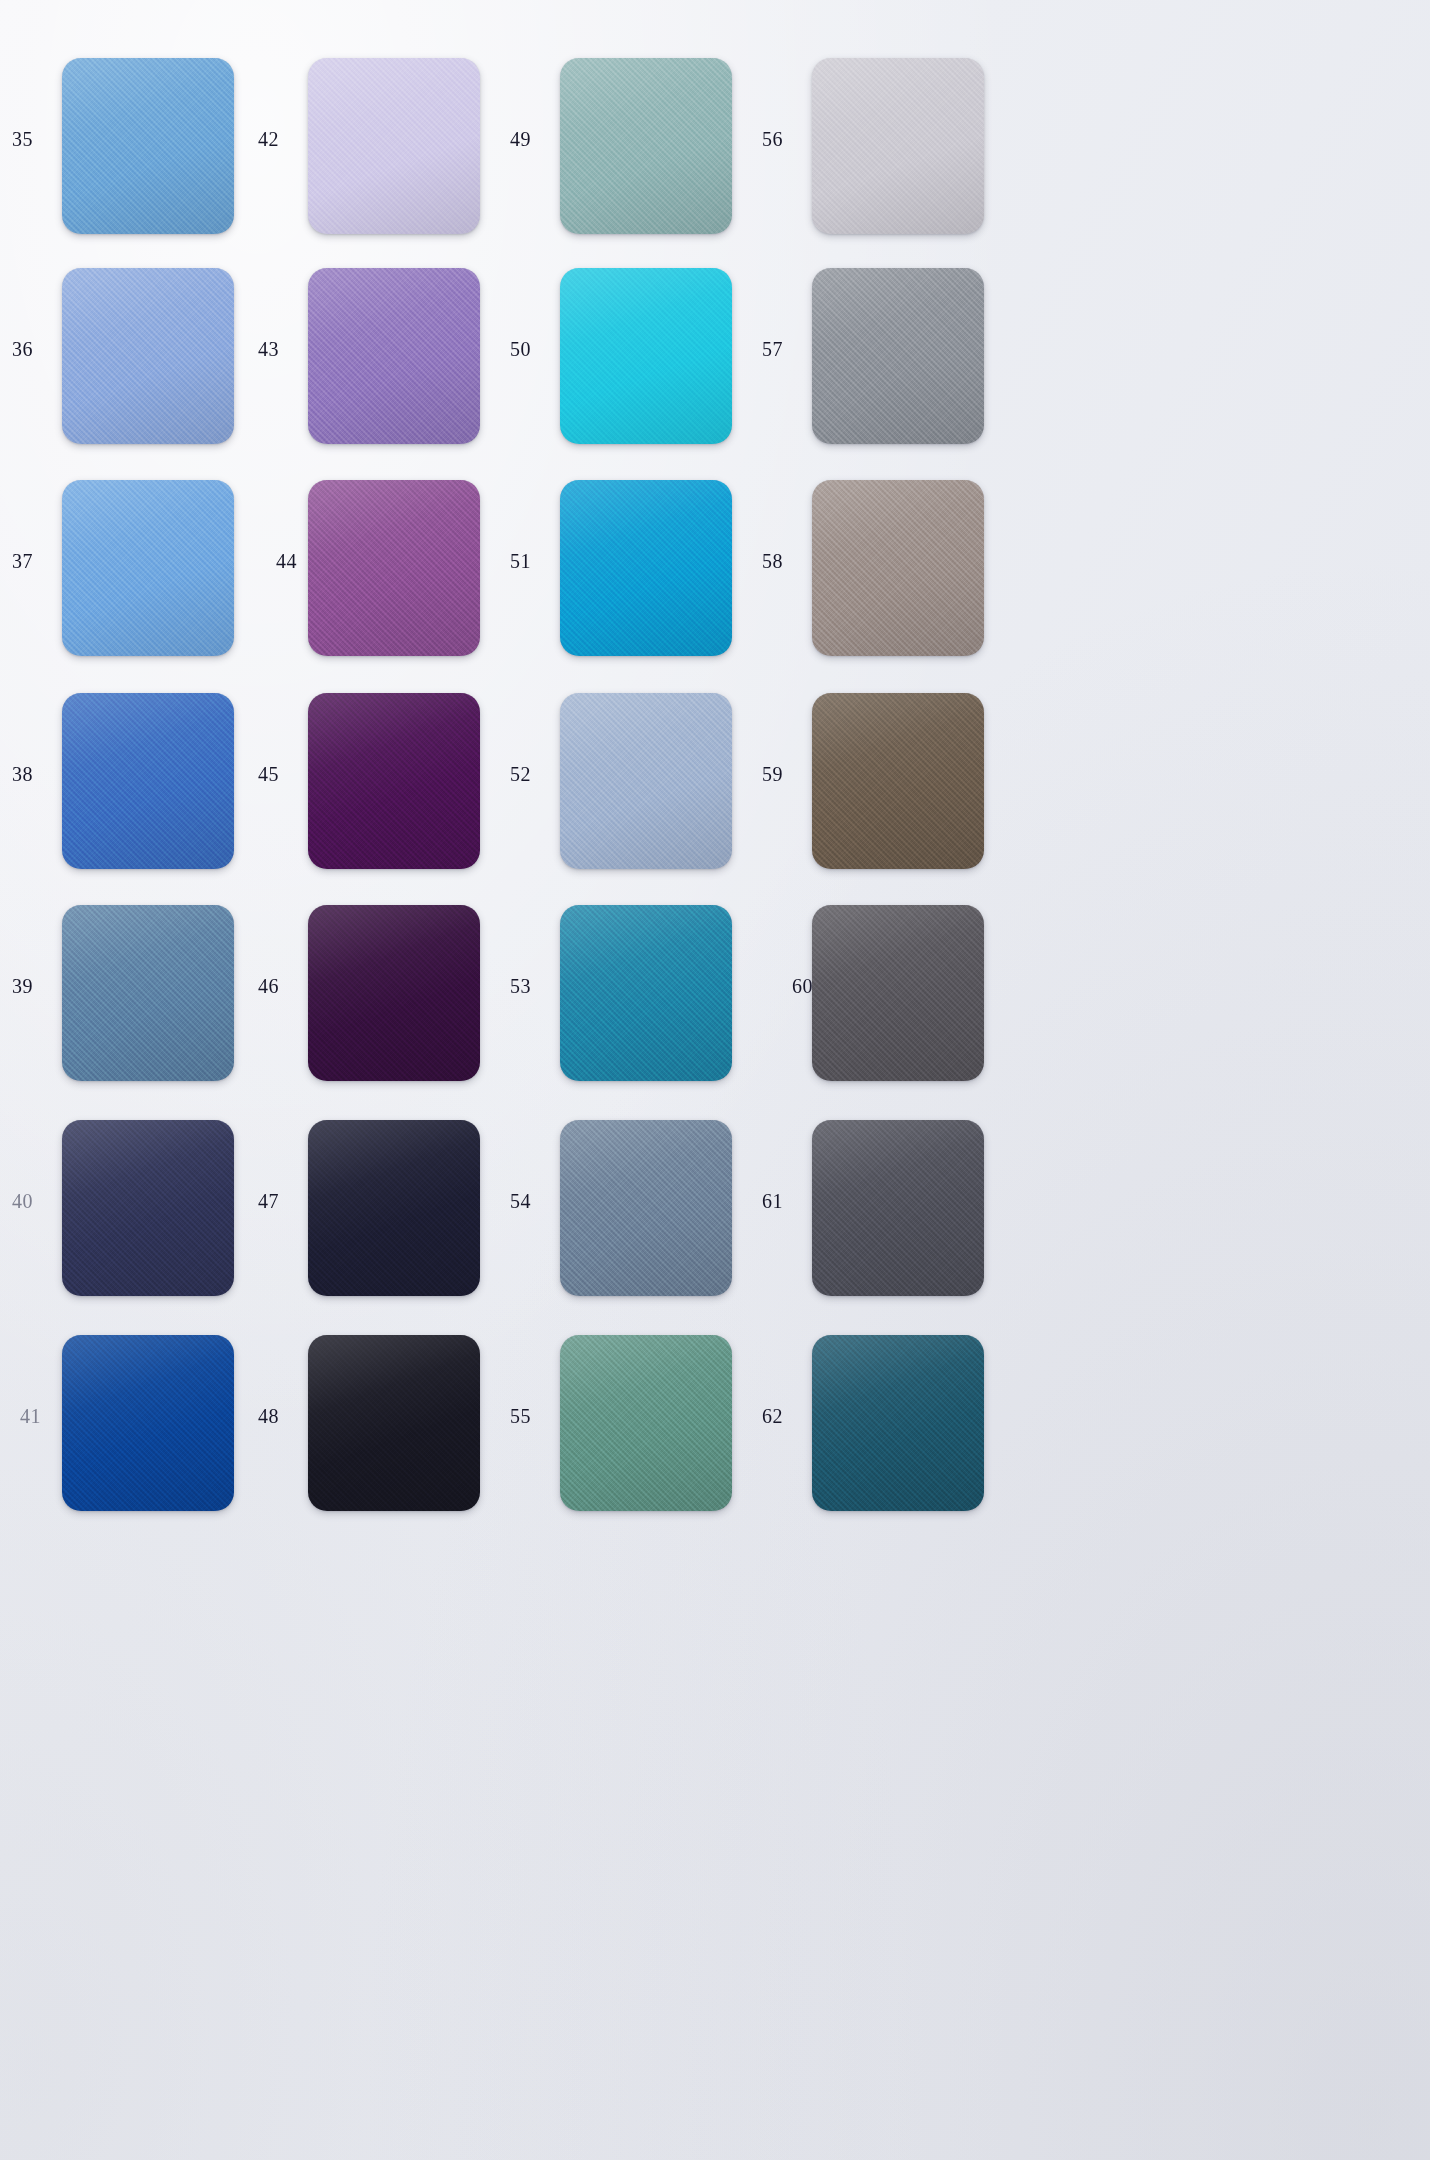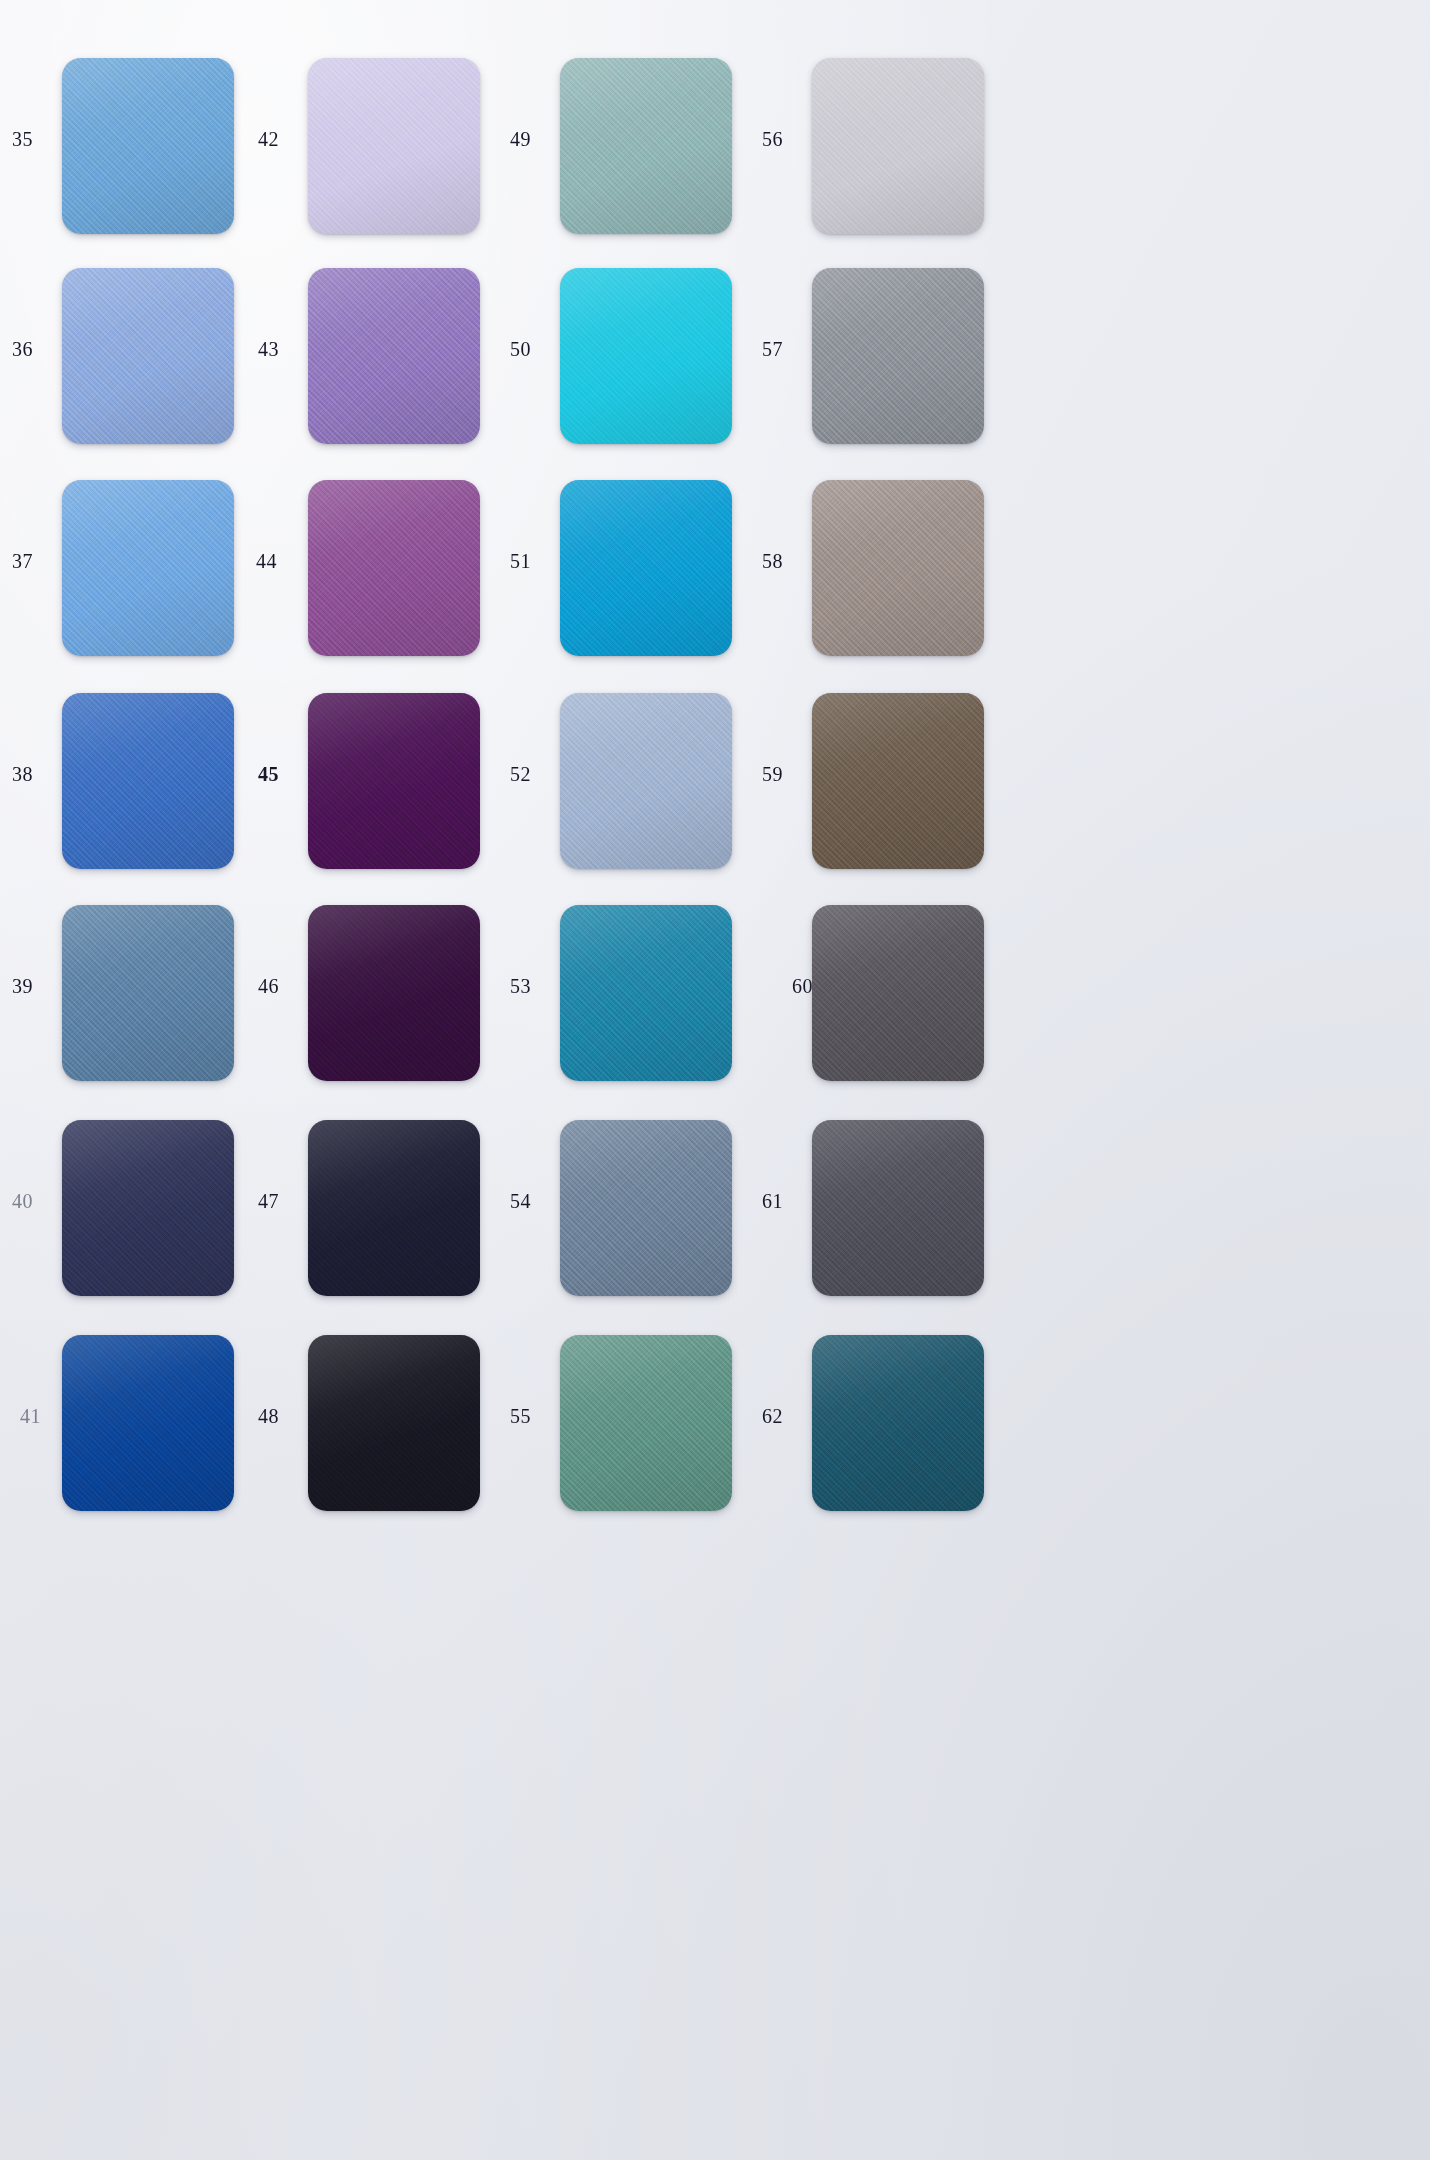--- a/index.html
+++ b/index.html
@@ -106,25 +106,25 @@
     </div>
     <div class="cell">
       <div class="label" style="left: 258px; top: 129px;">42</div>
       <div class="swatch" title="42 pale lavender" style="left: 308px; top: 58px; width: 172px; height: 176px; background-color: rgb(207, 201, 232);"></div>
     </div>
     <div class="cell">
       <div class="label" style="left: 258px; top: 339px;">43</div>
       <div class="swatch" title="43 amethyst violet" style="left: 308px; top: 268px; width: 172px; height: 176px; background-color: rgb(143, 118, 189);"></div>
     </div>
     <div class="cell">
-      <div class="label" style="left: 256px; top: 551px;">44</div>
+      <div class="label" style="left: 276px; top: 551px;">44</div>
       <div class="swatch" title="44 orchid purple" style="left: 308px; top: 480px; width: 172px; height: 176px; background-color: rgb(139, 79, 147);"></div>
     </div>
     <div class="cell">
-      <div class="label" style="left: 258px; top: 764px; font-weight: bold;">45</div>
+      <div class="label" style="left: 258px; top: 764px;">45</div>
       <div class="swatch" title="45 deep eggplant" style="left: 308px; top: 693px; width: 172px; height: 176px; background-color: rgb(74, 19, 83);"></div>
     </div>
     <div class="cell">
       <div class="label" style="left: 258px; top: 976px;">46</div>
       <div class="swatch" title="46 dark aubergine" style="left: 308px; top: 905px; width: 172px; height: 176px; background-color: rgb(53, 16, 61);"></div>
     </div>
     <div class="cell">
       <div class="label" style="left: 258px; top: 1191px;">47</div>
       <div class="swatch" title="47 midnight navy" style="left: 308px; top: 1120px; width: 172px; height: 176px; background-color: rgb(28, 29, 50);"></div>
     </div>

